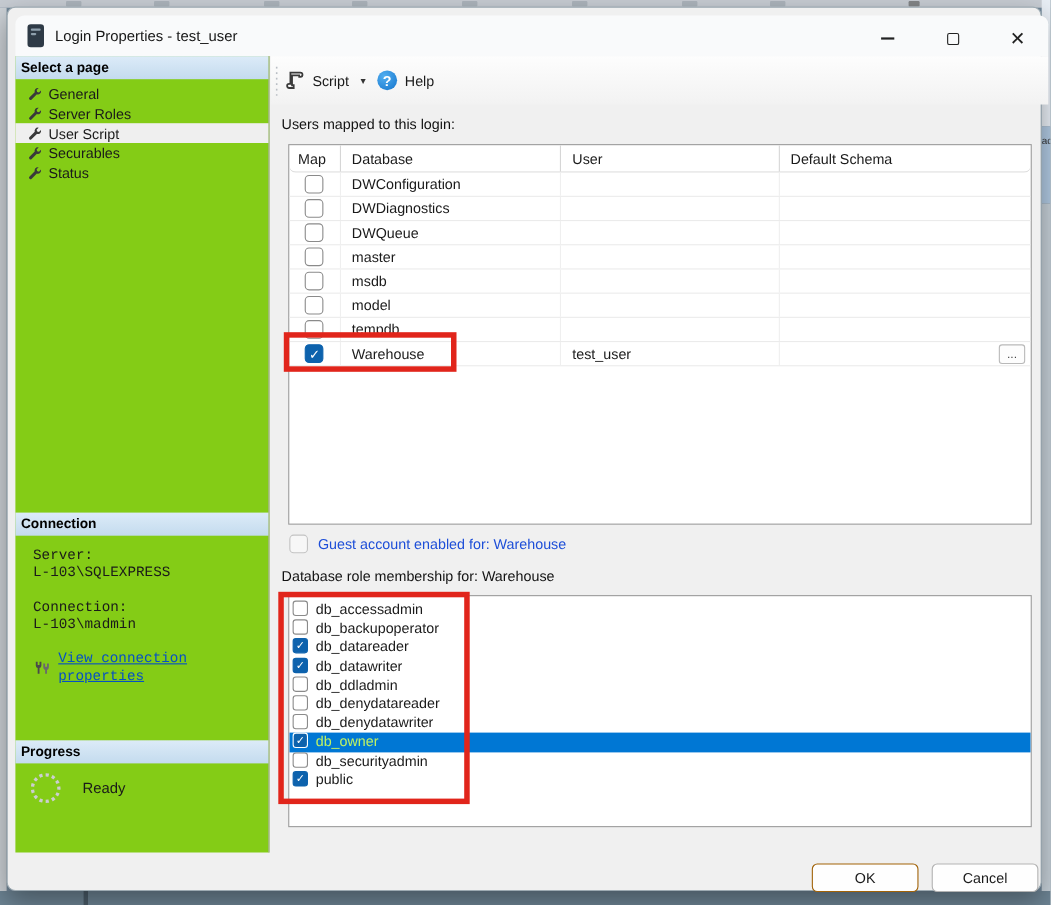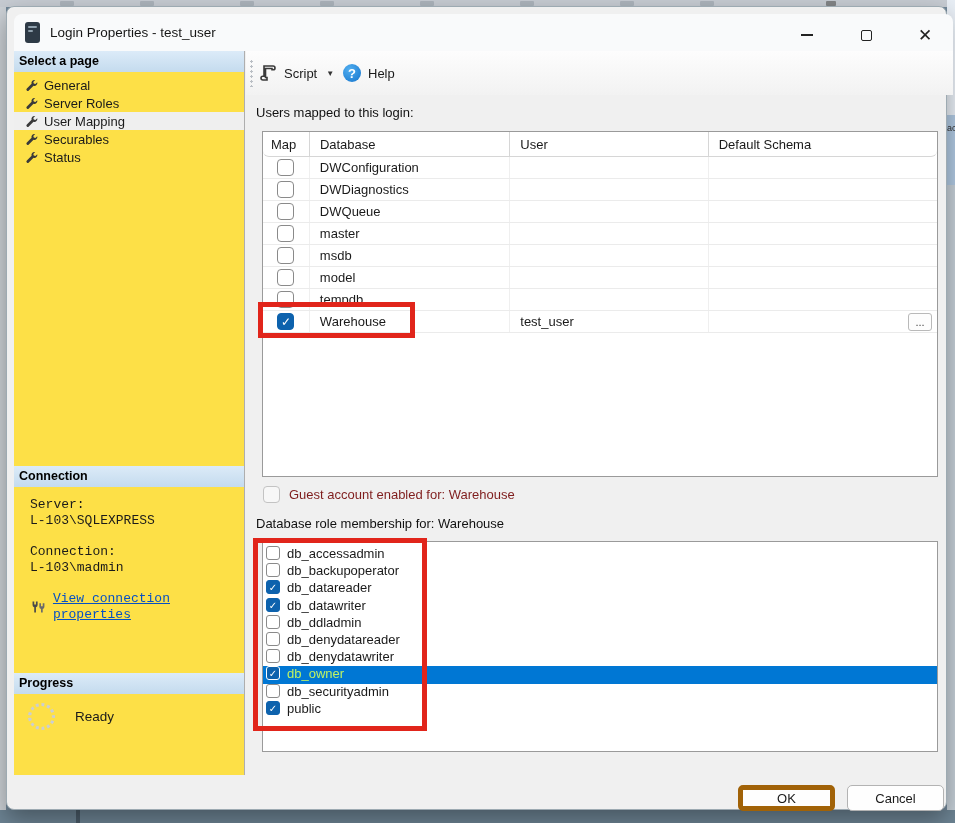--- a/index.html
+++ b/index.html
@@ -26,21 +26,21 @@
   .app-icon i { position:absolute; left:3px; width:9px; height:2px; background:#8fa0ad; border-radius:1px; }
   .app-icon i.l1{ top:4px; } .app-icon i.l2{ top:8px; width:5px; }
   .title-text { position:absolute; left:36px; top:11px; font-size:13.5px; color:#161616; }
   .winbtn { position:absolute; top:5px; width:48px; height:32px; display:flex; align-items:center; justify-content:center; }
   .winbtn.min { left:769px; } .winbtn.max { left:828px; } .winbtn.close { left:887px; }
   .glyph-min { width:12px; height:1.4px; background:#222; }
   .glyph-max { width:11px; height:11px; border:1.4px solid #222; border-radius:2px; }
   .glyph-close { font-size:17px; color:#222; line-height:1; font-weight:400; }
 
   
-  .sidebar { position:absolute; left:7px; top:44px; width:231px; height:724px; background:#fde047; border-right:1px solid #aeaeae; }
+  .sidebar { position:absolute; left:7px; top:44px; width:231px; height:724px; background:#84cc16; border-right:1px solid #aeaeae; }
   .panel-head { height:21px; background:linear-gradient(#dcebf8,#c4dbee); font-weight:bold; font-size:12.5px; padding:3px 5px 0 5px; color:#000; }
   .page-list { padding-top:4px; }
   .page-item { height:18px; display:flex; align-items:center; padding-left:11px; cursor:default; }
   .page-item.selected { background:#efefef; }
   .page-item svg { width:13px; height:13px; margin-right:6px; flex:0 0 auto; }
   .conn-section { position:absolute; left:0; top:415px; width:100%; }
   .conn-body { padding:10px 0 0 16px; line-height:16px;font-family:Liberation Mono, monospace; }
   .conn-block { margin-bottom:15px; }
   .link-row { display:flex; align-items:center; margin-top:4px; }
   .link-row svg { width:18px; height:15px; margin-right:6px; }
@@ -81,34 +81,34 @@
   .cb.small { width:14px; height:14px; border-radius:3px; }
   .cb.checked { background:#0d62ad; border-color:#0d62ad; }
   .cb.checked::after { content:"✓"; position:absolute; left:0; top:0; right:0; bottom:0; color:#fff;
                        font-size:12px; line-height:16px; text-align:center; }
   .cb.small.checked::after { font-size:10px; line-height:13px; }
   .cb.disabled { border-color:#c3c3c3; background:#f7f7f7; }
 
   .ellipsis-btn { display:none; position:absolute; right:5px; top:2px; width:24px; height:18px; border:1px solid #b9b9b9;
                   border-radius:3px; background:#fdfdfd; font-size:11px; color:#444; align-items:center; justify-content:center; }
 
-  .guest-row { position:absolute; left:256px; top:479px; display:flex; align-items:center; color:#7f1d1d; }
+  .guest-row { position:absolute; left:256px; top:479px; display:flex; align-items:center; color:#1d4ed8; }
   .guest-row .cb { margin-right:9px; }
 
   
   .role-list { position:absolute; left:255px; top:534px; width:676px; height:211px; background:#fff; border:1px solid #9a9a9a; padding-top:4px; overflow:hidden; }
   .role-item { height:17.2px; display:flex; padding-left:3px; }
   .role-item .cb { margin-right:7px; }
   .role-item.selected { background:#0077d4; color:#bef264; }
   .role-item.selected .cb { border-color:#fff; }
 
   
   .btn { position:absolute; top:778px; width:97px; height:26px; border-radius:5px; background:#fefefe;
          display:flex; align-items:center; justify-content:center; font-size:13px; cursor:pointer; }
-  .btn-ok { left:731px; border:5px solid #a16207; }
+  .btn-ok { left:731px; border:1px solid #a16207; }
   .btn-cancel { left:840px; border:1px solid #b3b3b3; }
 
   
   .annot { position:absolute; border:5px solid #e1251b; }
   .annot-1 { left:251px; top:295px; width:157px; height:36px; }
   .annot-2 { left:246px; top:531px; width:174px; height:193px; }
 </style>
 </head>
 <body>
 
@@ -162,21 +162,21 @@
         <div class="page-item">
     <svg viewBox="0 0 16 16">
       <path d="M11.5 1.2a3.6 3.6 0 0 0-3.4 4.7L2.3 11.7a1.7 1.7 0 1 0 2.4 2.4l5.8-5.8a3.6 3.6 0 0 0 4.6-4.4L12.8 6.2l-2-.6-.6-2 2.3-2.3a3.6 3.6 0 0 0-1-.1z" fill="#3a3a3a"></path>
     </svg>
     <span>Server Roles</span>
   </div>
         <div class="page-item selected">
     <svg viewBox="0 0 16 16">
       <path d="M11.5 1.2a3.6 3.6 0 0 0-3.4 4.7L2.3 11.7a1.7 1.7 0 1 0 2.4 2.4l5.8-5.8a3.6 3.6 0 0 0 4.6-4.4L12.8 6.2l-2-.6-.6-2 2.3-2.3a3.6 3.6 0 0 0-1-.1z" fill="#3a3a3a"></path>
     </svg>
-    <span>User Mapping</span>
+    <span>User Script</span>
   </div>
         <div class="page-item">
     <svg viewBox="0 0 16 16">
       <path d="M11.5 1.2a3.6 3.6 0 0 0-3.4 4.7L2.3 11.7a1.7 1.7 0 1 0 2.4 2.4l5.8-5.8a3.6 3.6 0 0 0 4.6-4.4L12.8 6.2l-2-.6-.6-2 2.3-2.3a3.6 3.6 0 0 0-1-.1z" fill="#3a3a3a"></path>
     </svg>
     <span>Securables</span>
   </div>
         <div class="page-item">
     <svg viewBox="0 0 16 16">
       <path d="M11.5 1.2a3.6 3.6 0 0 0-3.4 4.7L2.3 11.7a1.7 1.7 0 1 0 2.4 2.4l5.8-5.8a3.6 3.6 0 0 0 4.6-4.4L12.8 6.2l-2-.6-.6-2 2.3-2.3a3.6 3.6 0 0 0-1-.1z" fill="#3a3a3a"></path>

